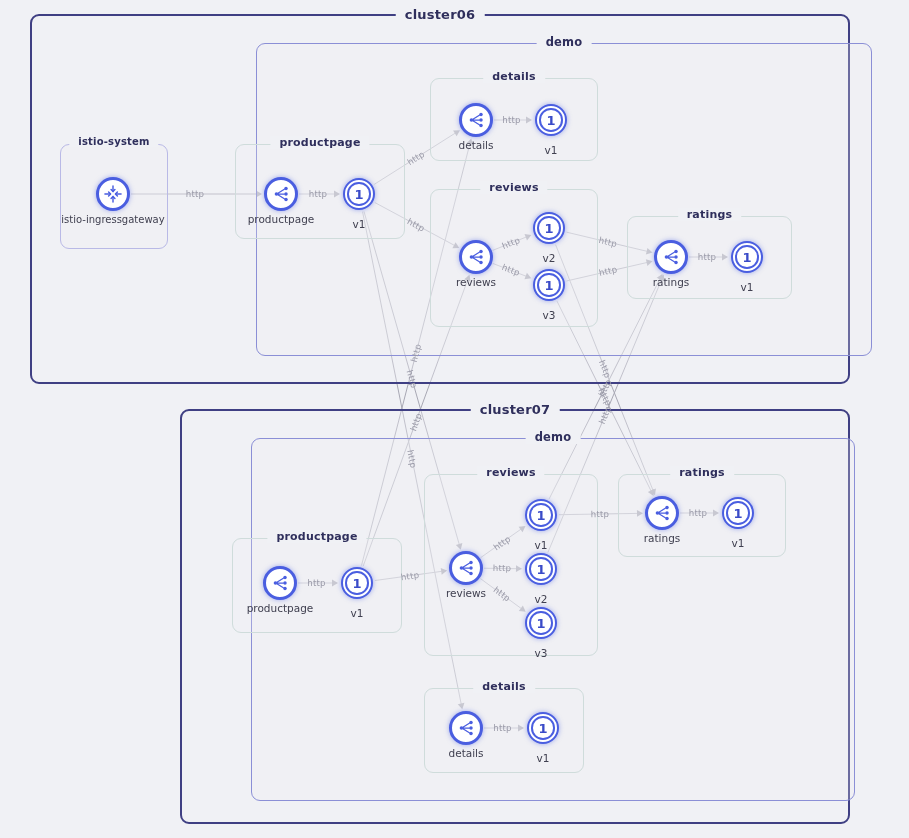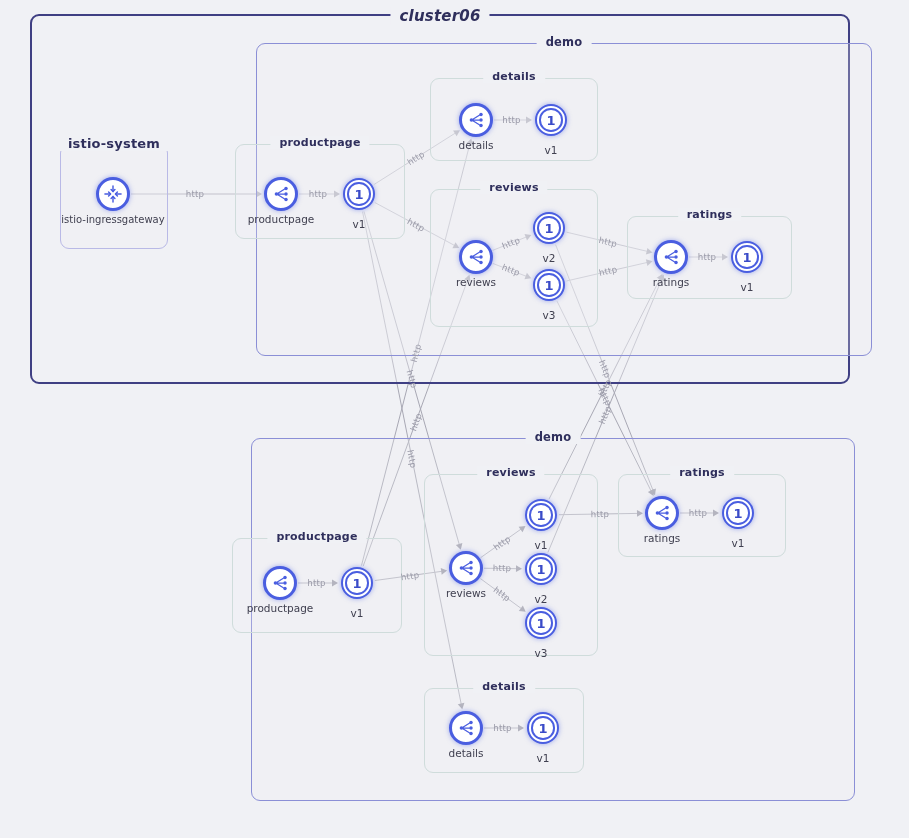--- a/index.html
+++ b/index.html
@@ -16,24 +16,24 @@
   .box-cluster{border:2px solid #3f3f83;background:rgba(240,241,245,.35);}
   .box-namespace{border:1.6px solid #8b8fd6;background:rgba(240,241,245,.25);margin-left:44px;}
   .box-service{border:1.3px solid #cfdcdb;background:rgba(240,241,245,.2);}
   .box-istio{border:1.4px solid #b9b9e6;background:rgba(240,241,245,.25);}
 
   .box-label{
     position:absolute;top:-9px;left:50%;transform:translateX(-50%);
     background:#f0f1f5;padding:0 9px;white-space:nowrap;
     font-weight:bold;color:#2f2f5c;letter-spacing:.2px;
   }
-  .lbl-cluster{font-size:15px;font-style:italic;}
+  .lbl-cluster{font-size:13px;}
   .lbl-ns{font-size:11.5px;}
   .lbl-svc{font-size:11px;}
-  .lbl-istio{font-size:13px;}
+  .lbl-istio{font-size:10px;}
 
   
   .node{position:absolute;width:0;height:0;}
   .node-circle{
     position:absolute;border-radius:50%;
     background:#ffffff;
     box-sizing:border-box;
     display:flex;align-items:center;justify-content:center;
   }
   .svc-circle{
@@ -150,20 +150,23 @@
   </div>
 
   <div class="box box-service" style="left:430px;top:189px;width:168px;height:138px;">
     <div class="box-label lbl-svc">reviews</div>
   </div>
 
   <div class="box box-service" style="left:627px;top:216px;width:165px;height:83px;">
     <div class="box-label lbl-svc">ratings</div>
   </div>
 
+  <div class="box box-cluster" style="left:180px;top:409px;width:670px;height:415px;">
+    <div class="box-label lbl-cluster">cluster07</div>
+  </div>
 
   <div class="box box-namespace" style="left:207px;top:438px;width:604px;height:363px;">
     <div class="box-label lbl-ns">demo</div>
   </div>
 
   <div class="box box-service" style="left:232px;top:538px;width:170px;height:95px;">
     <div class="box-label lbl-svc">productpage</div>
   </div>
 
   <div class="box box-service" style="left:424px;top:474px;width:174px;height:182px;">

